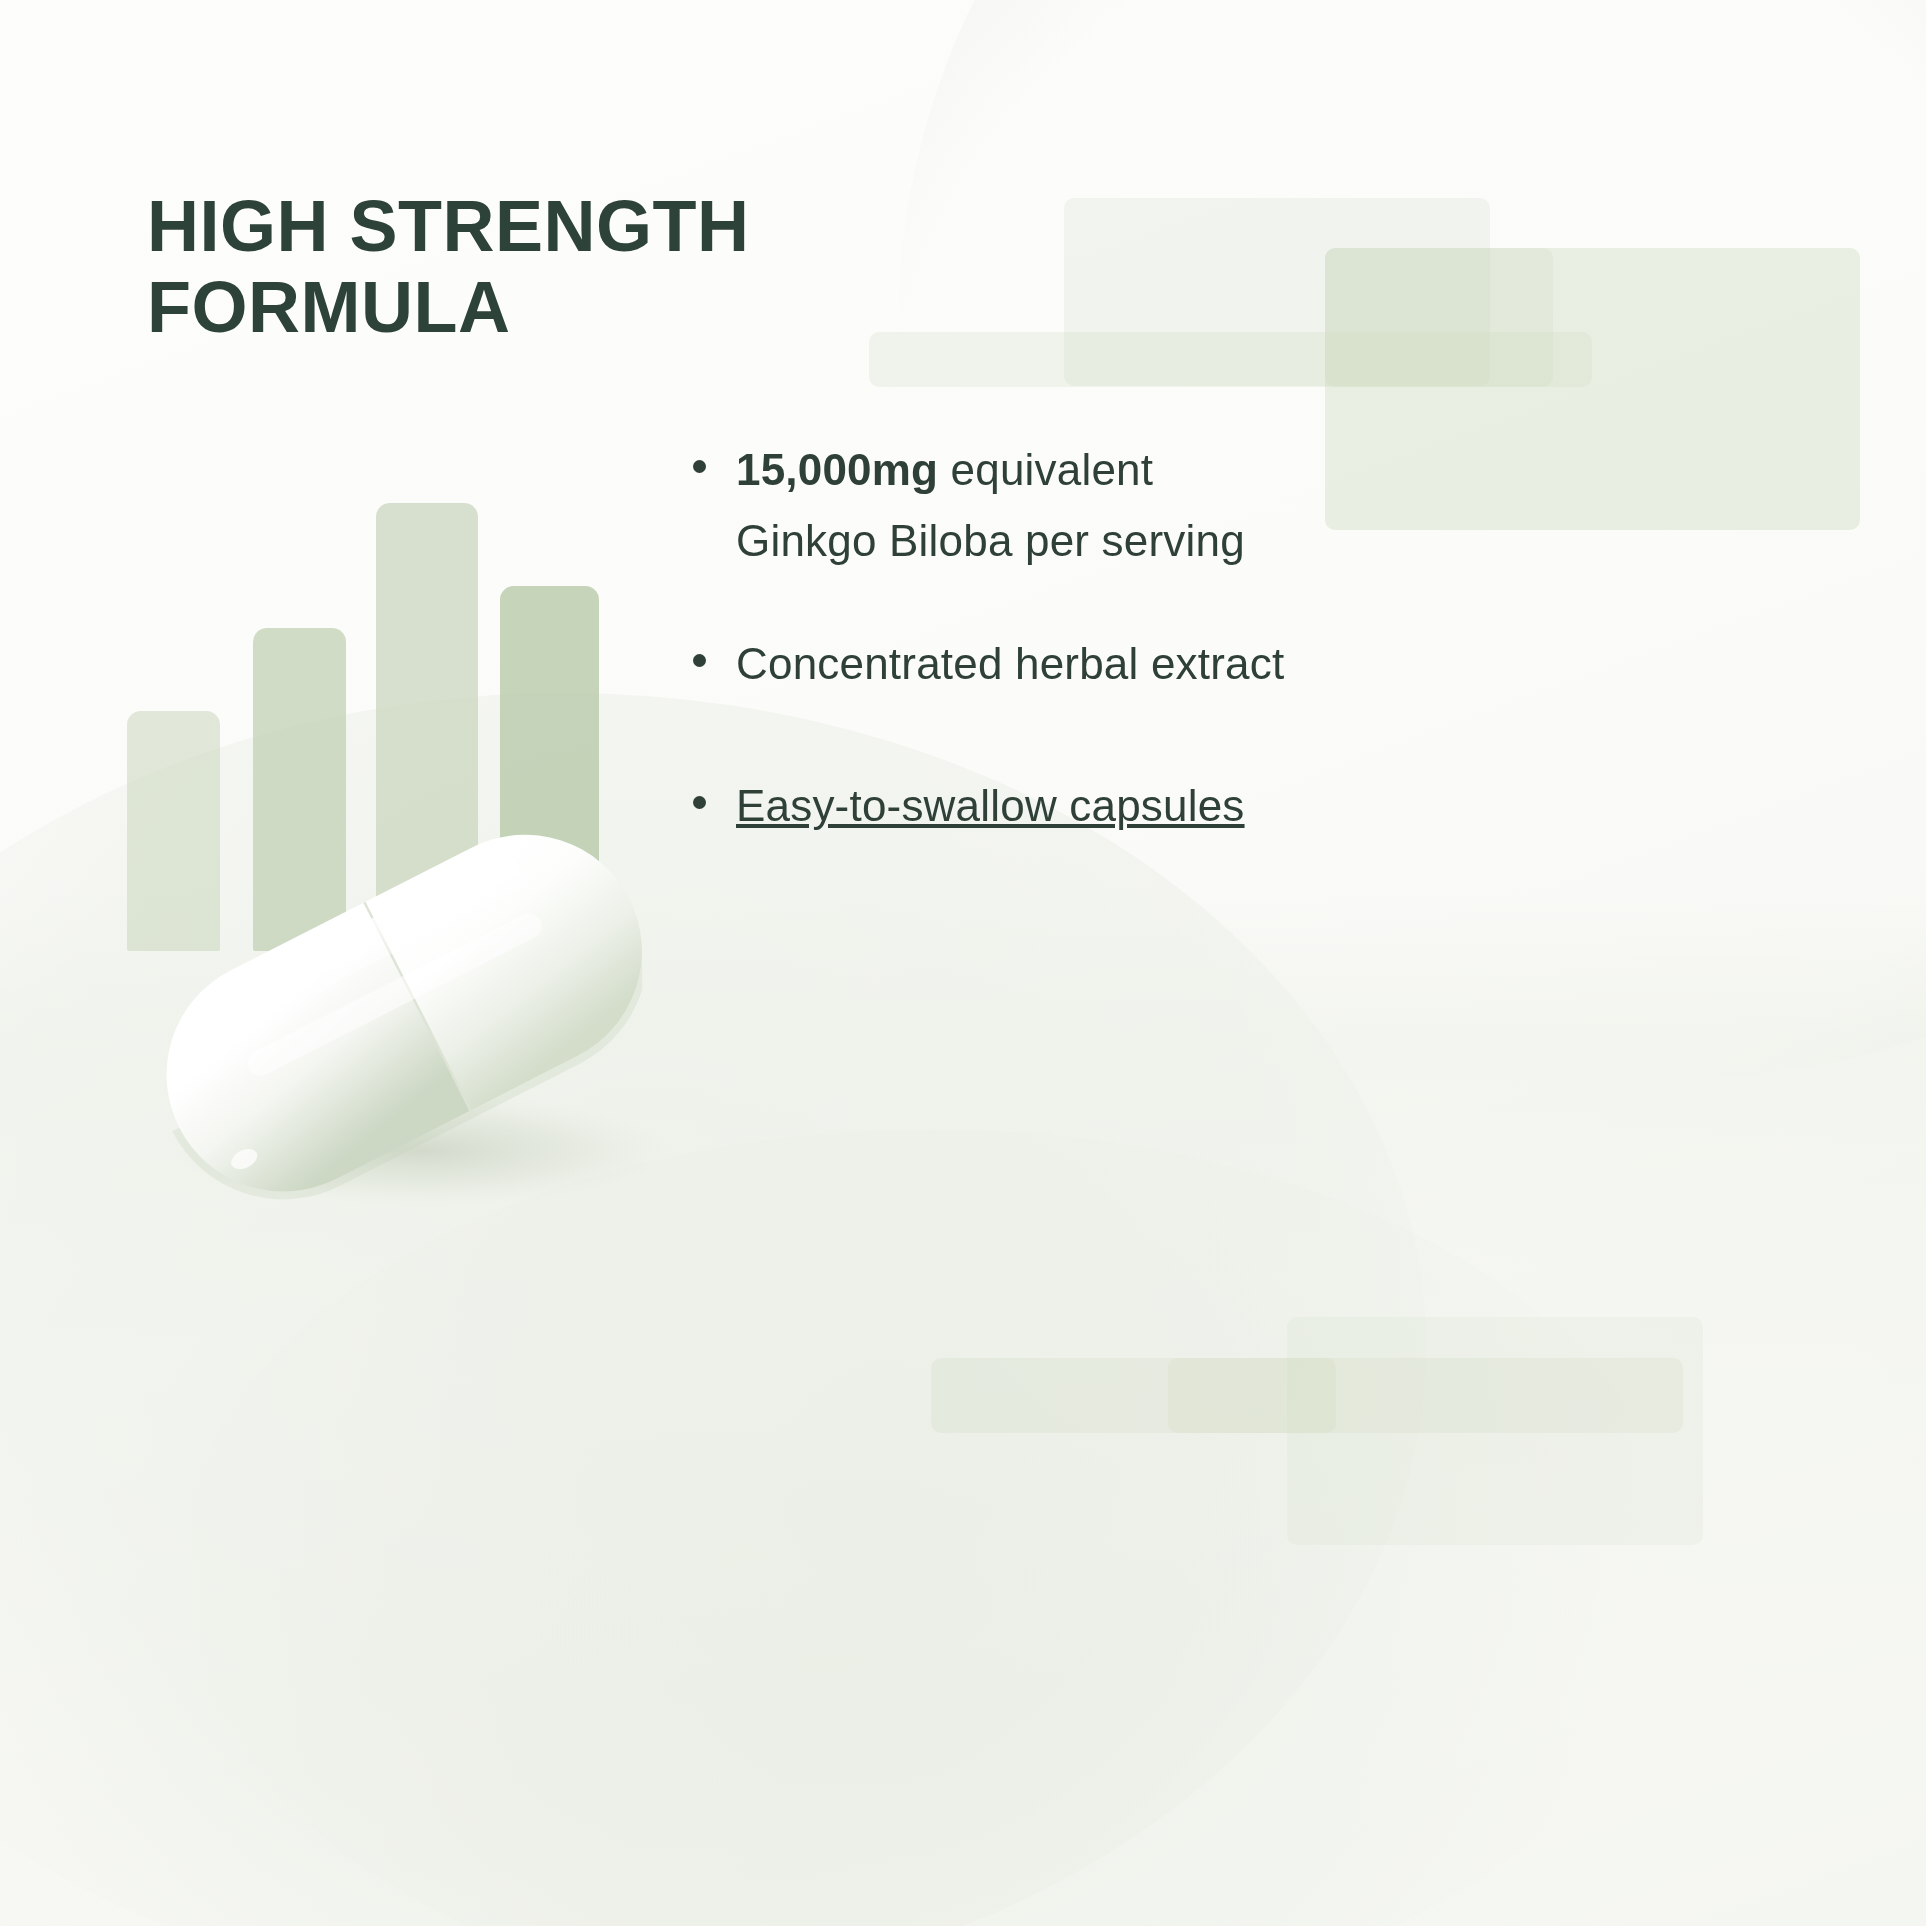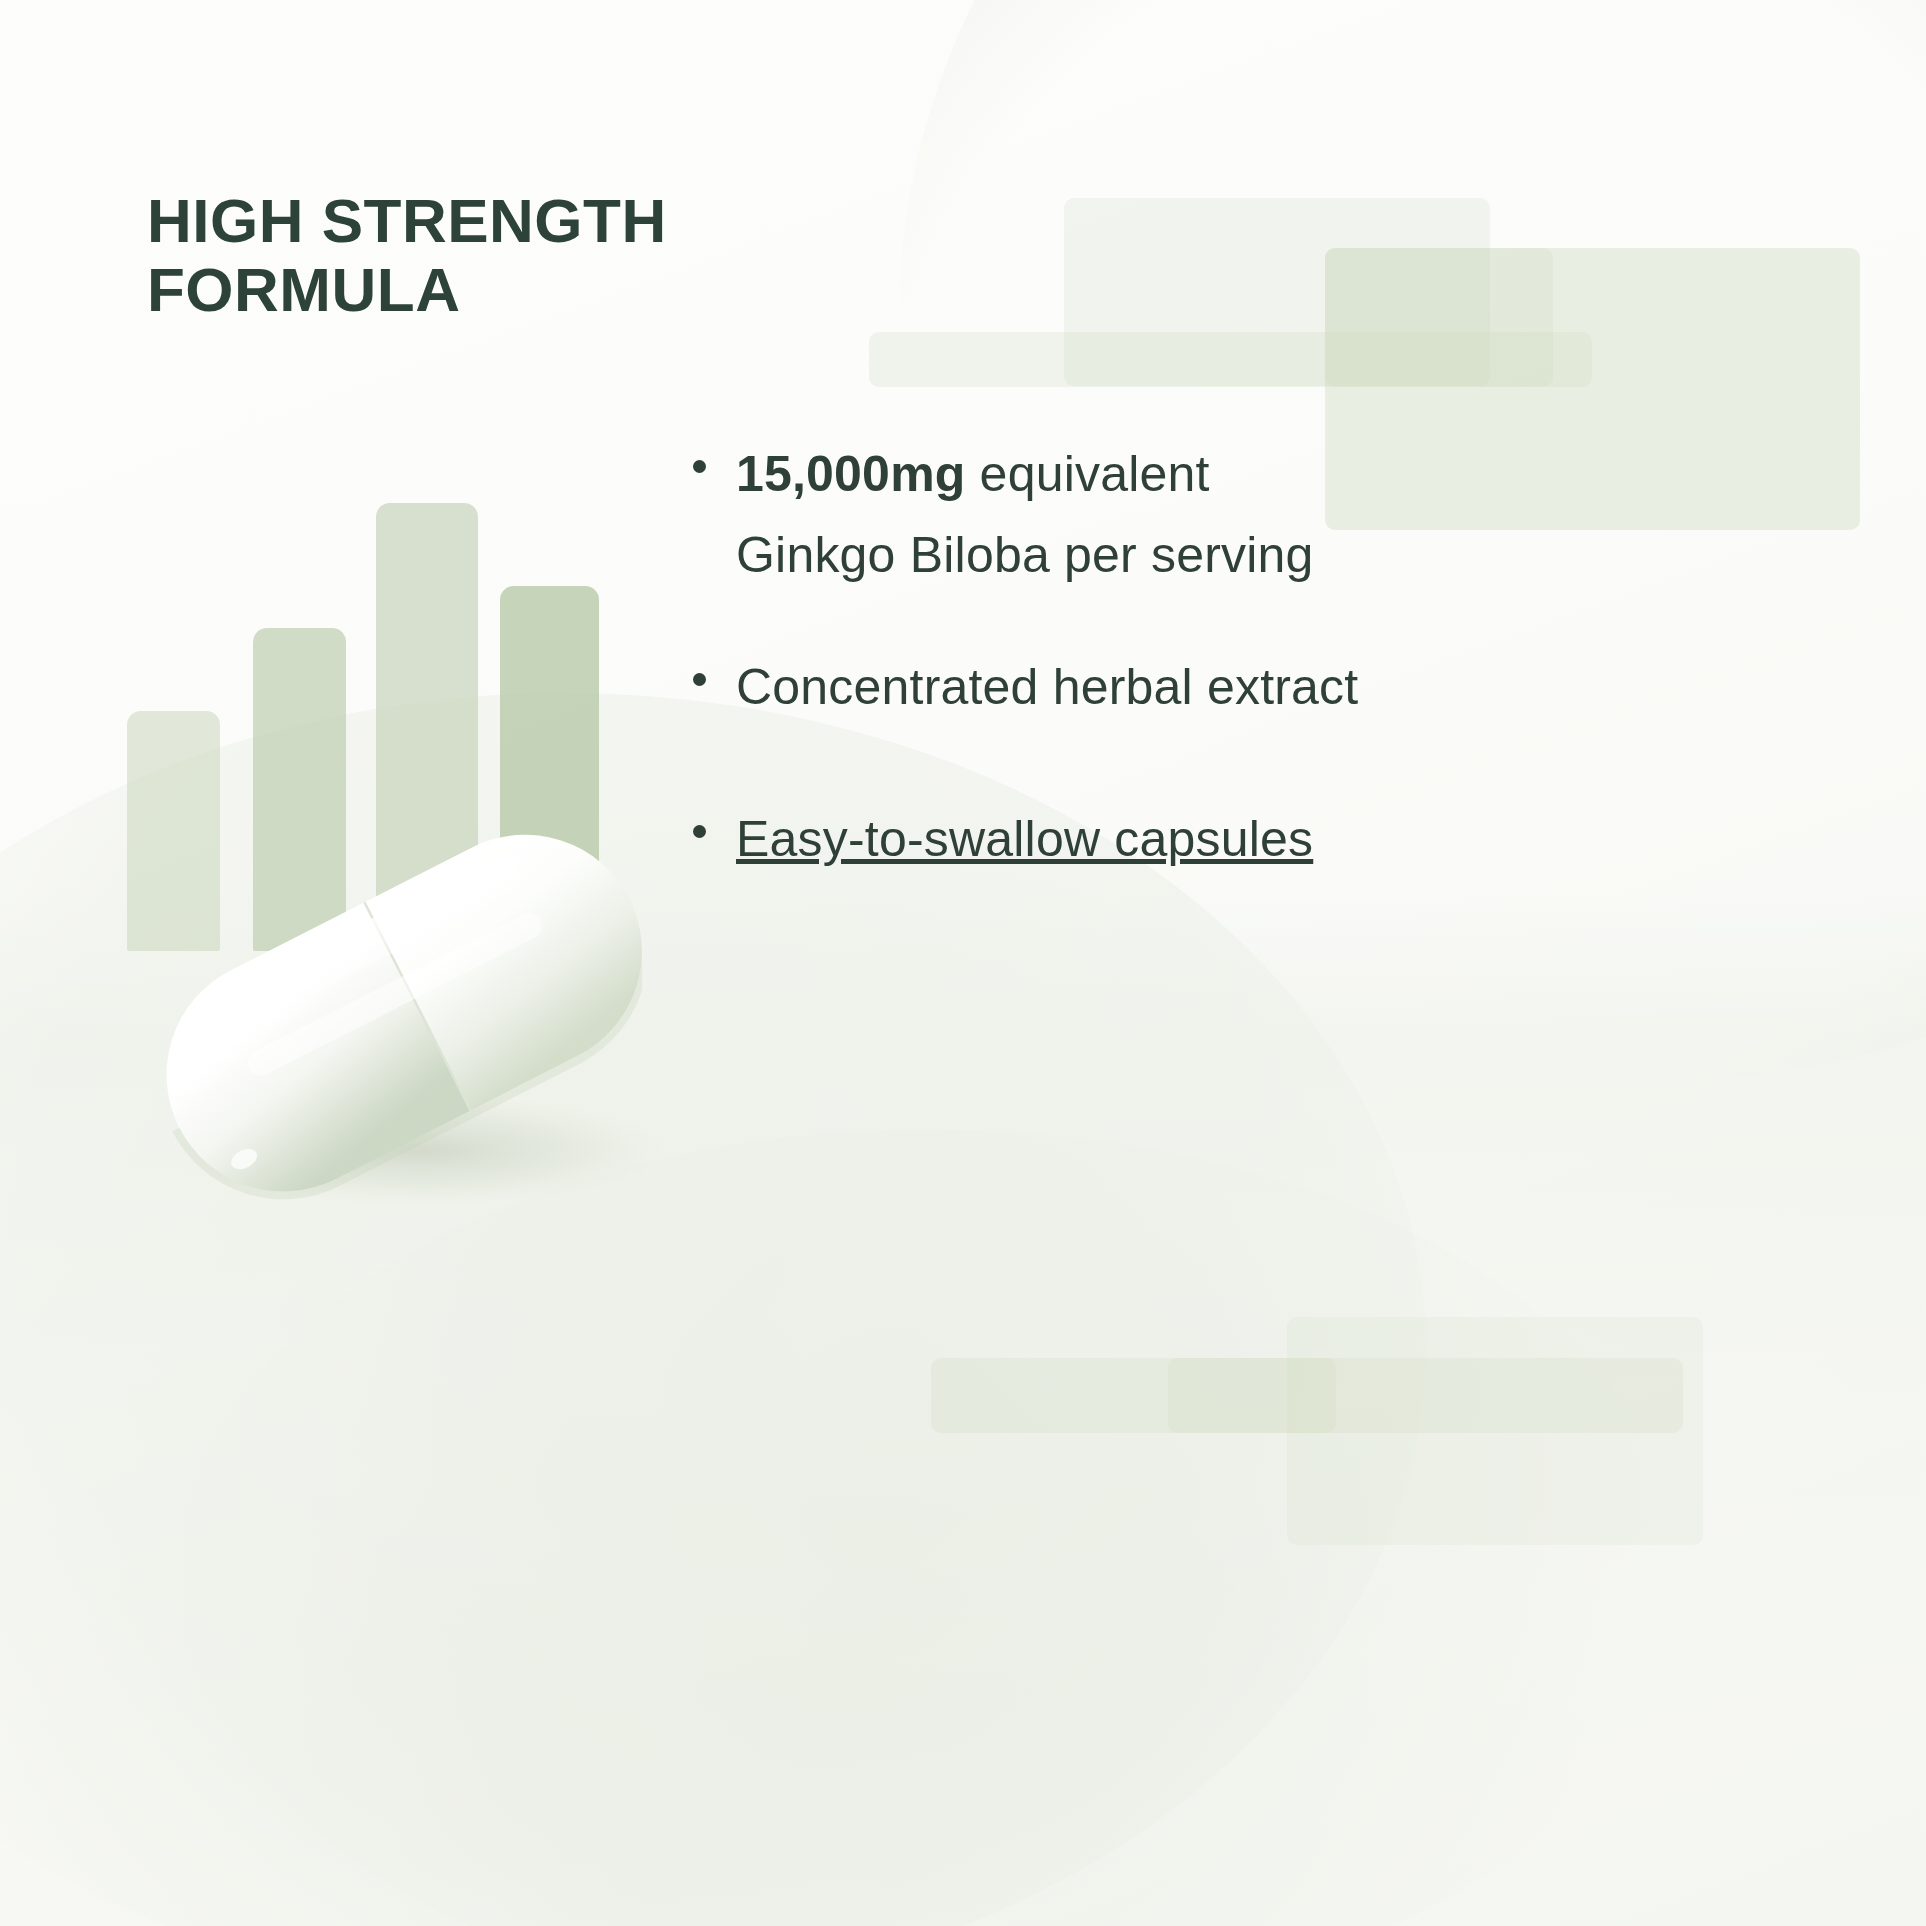--- a/index.html
+++ b/index.html
@@ -81,21 +81,21 @@
     position: absolute;
     border-radius: 10px;
   }
 
   
   .title {
     position: absolute;
     left: 147px;
     top: 186px;
     width: 990px;
-    font-size: 62px;
+    font-size: 72px;
     line-height: 1.12;
     font-weight: 700;
     letter-spacing: 0.5px;
     color: #2d4239;
     white-space: pre-line;
   }
 
   
   .bars { position: absolute; left: 0; top: 0; width: 752px; height: 1287px; }
   .bar {
@@ -128,21 +128,21 @@
   .bullet-dot {
     flex: 0 0 auto;
     width: 13px;
     height: 13px;
     border-radius: 50%;
     background: #2f4038;
     margin-top: 26px;
     margin-right: 30px;
   }
   .bullet-text {
-    font-size: 50px;
+    font-size: 44px;
     line-height: 1.62;
     font-weight: 400;
     letter-spacing: 0.2px;
     color: #2f4038;
   }
   .bullet-text .strong { font-weight: 700; }
 
   .b1 { margin-bottom: 51px; }
   .b2 { margin-bottom: 71px; }
   .b3 { margin-bottom: 71px; text-decoration: underline; }

